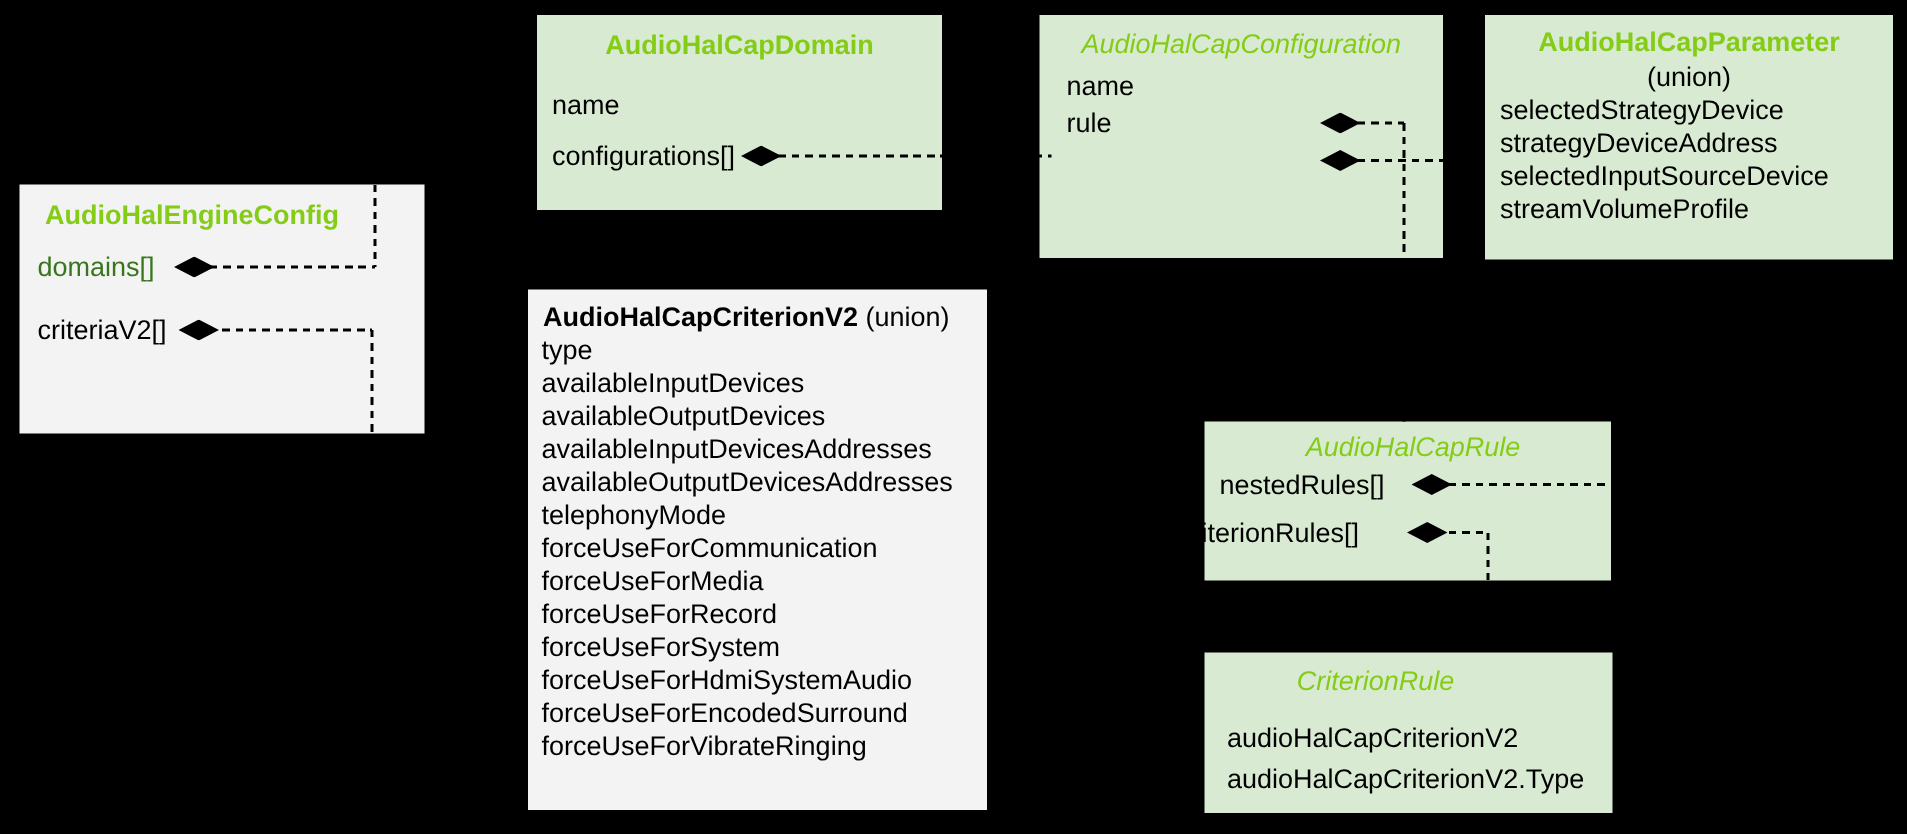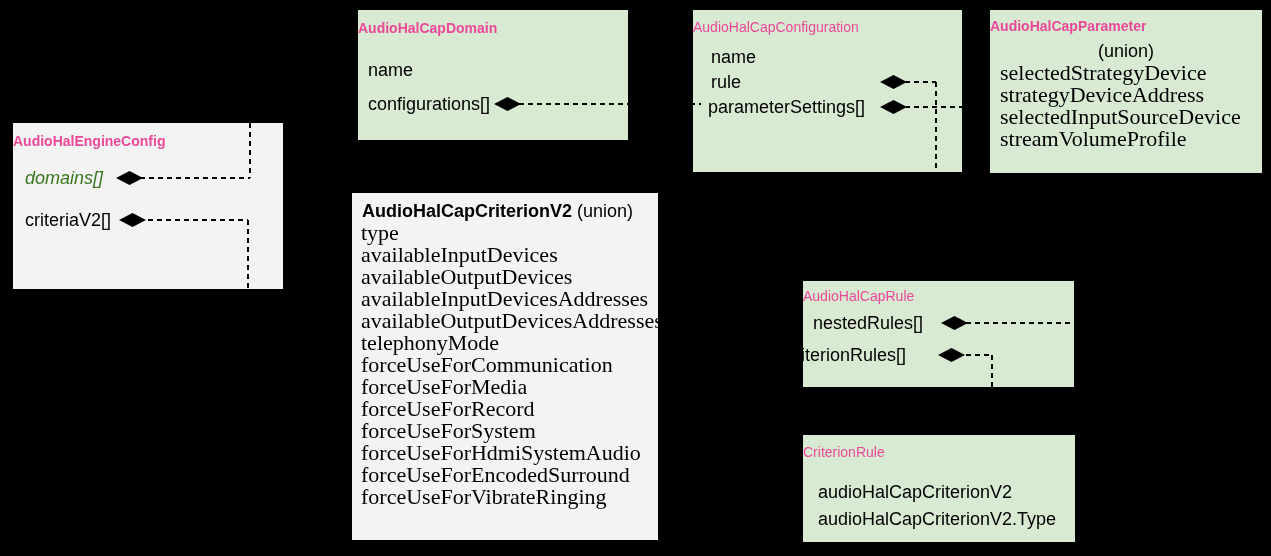--- a/index.html
+++ b/index.html
@@ -10,40 +10,39 @@
     width: 1271px; height: 556px;
     background: #000000;
     overflow: hidden;
     font-family: "Liberation Sans", sans-serif;
   }
   .box { position: absolute; }
   .fill-green { background: #d9ead3; }
   .fill-gray  { background: #f3f3f3; }
   .title {
     position: absolute;
-    font-size: 14px; font-weight: bold; color: #ec4899;
-    white-space: nowrap;
+    font-size: 18px; font-weight: bold; color: #84cc16;
+    text-align: center; white-space: nowrap;
   }
-  .title.regular { font-weight: normal; }
+  .title.regular { font-weight: normal; font-style: italic; }
   .subtitle {
     position: absolute;
     font-size: 18px; font-weight: normal; color: #000;
     text-align: center; white-space: nowrap;
   }
   .field {
     position: absolute;
     font-size: 18px; color: #000; white-space: nowrap;
     line-height: 20px;
   }
-  .green-text { color: #38761d; font-style: italic; }
+  .green-text { color: #38761d; }
   .rows {
     position: absolute;
-    font-size: 22px; color: #000; white-space: nowrap;
+    font-size: 18px; color: #000; white-space: nowrap;
     line-height: 22px;
-    font-family: Liberation Serif, serif;
   }
   .inline-title-bold { font-weight: bold; }
   .inline-title-reg  { font-weight: normal; }
   .diamond {
     position: absolute;
     width: 27px; height: 14px;
     background: #000;
     clip-path: polygon(50% 0%, 100% 50%, 50% 100%, 0% 50%);
   }
   .hline {
@@ -92,21 +91,20 @@
   <div class="field green-text" style="left:25px; top:168px">domains[]</div>
   <div class="field" style="left:25px; top:210px">criteriaV2[]</div>
 
   <div class="title" style="left:358px; top:20px; width:270px">AudioHalCapDomain</div>
   <div class="field" style="left:368px; top:60px">name</div>
   <div class="field" style="left:368px; top:94px">configurations[]</div>
 
   <div class="title regular" style="left:693px; top:19px; width:269px">AudioHalCapConfiguration</div>
   <div class="field" style="left:711px; top:47px">name</div>
   <div class="field" style="left:711px; top:72px">rule</div>
-  <div class="field" style="left:708px; top:97px">parameterSettings[]</div>
 
   <div class="title" style="left:990px; top:18px; width:272px">AudioHalCapParameter</div>
   <div class="subtitle" style="left:990px; top:41px; width:272px">(union)</div>
   <div class="rows" style="left:1000px; top:62px">
     <div>selectedStrategyDevice</div>
     <div>strategyDeviceAddress</div>
     <div>selectedInputSourceDevice</div>
     <div>streamVolumeProfile</div>
   </div>
 

